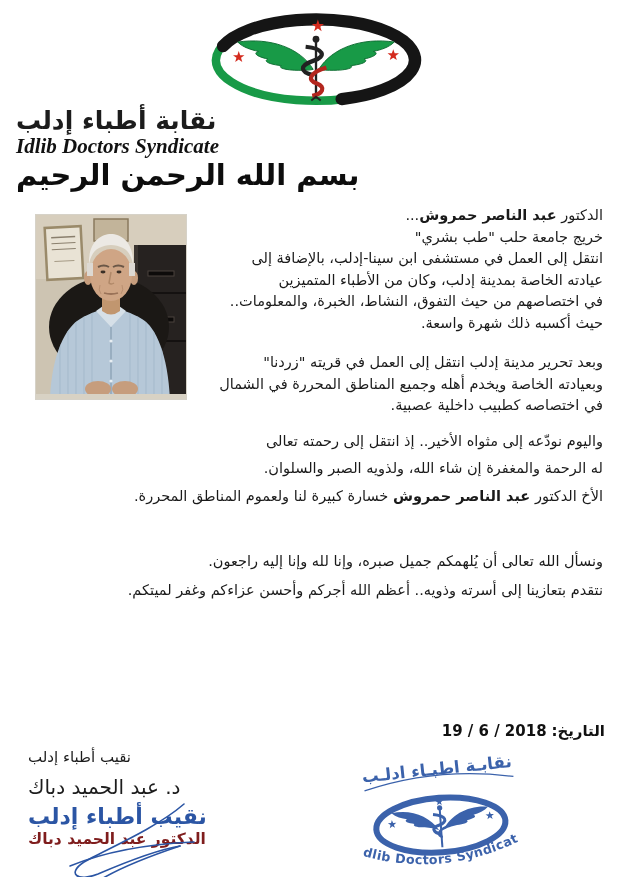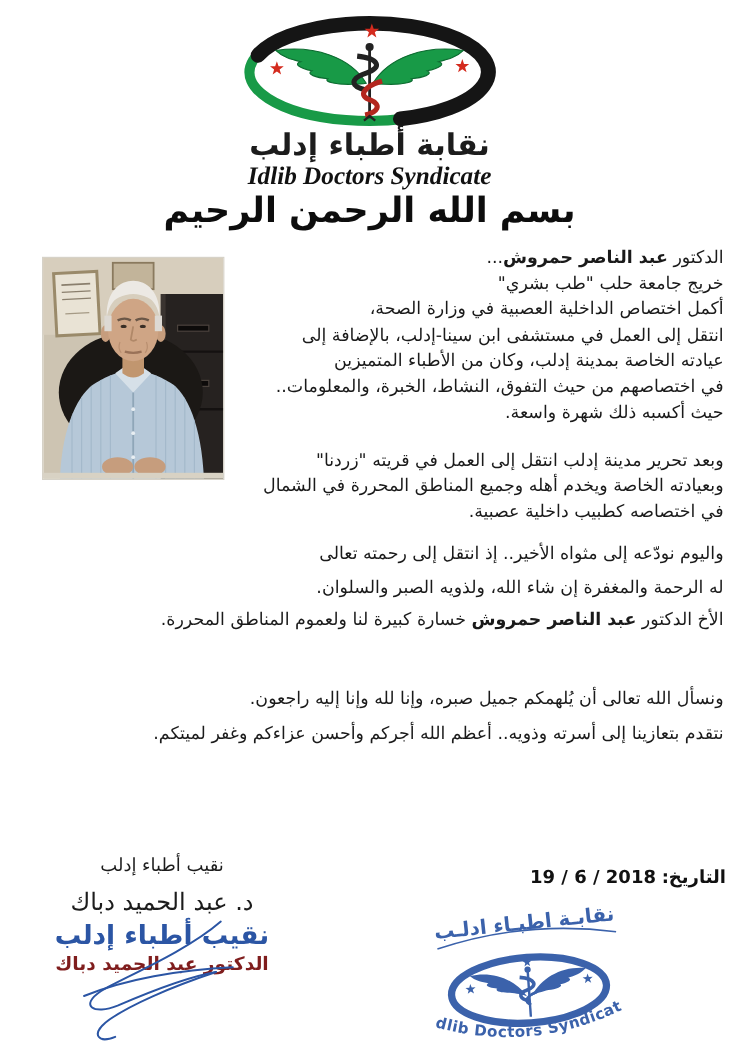--- a/index.html
+++ b/index.html
@@ -3,21 +3,21 @@
 <meta charset="utf-8">
 <style>
   html,body{margin:0;padding:0;}
   body{
     width:620px;height:877px;background:#ffffff;position:relative;overflow:hidden;
     font-family:"DejaVu Sans",sans-serif;color:#1c1c1c;
   }
   .page{position:absolute;inset:0;}
 
   
-  .header{position:absolute;top:10px;left:0;right:4px;text-align:center;}
+  .header{position:absolute;top:10px;left:0;right:4px;text-align:left;padding-left:16px;}
   .emblem{display:block;margin:0 auto;}
   .callig{direction:rtl;font-size:25px;font-weight:bold;line-height:1.05;letter-spacing:2px;margin-top:0;}
   .org-en{font-family:"Liberation Serif","DejaVu Serif",serif;font-style:italic;font-weight:bold;
           font-size:21px;line-height:1.05;margin-top:1px;color:#111;}
   .basmala{direction:rtl;font-size:29px;font-weight:bold;line-height:1.1;margin-top:3px;color:#0d0d0d;}
 
   
   .photo{position:absolute;left:35px;top:214px;width:150px;height:184px;border:1px solid #d6d2c8;}
 
   
@@ -27,21 +27,21 @@
   .p1{margin-bottom:18px;}
   .p2{margin-bottom:14px;}
   .p3{margin-bottom:6px;}
   .p4{margin-bottom:6px;}
   .p5{margin-bottom:10px;}
   .p6{margin-bottom:40px;}
   .p7{line-height:29px;}
   .bold{font-weight:bold;}
 
   
-  .footer-left{position:absolute;left:28px;top:712px;width:214px;text-align:center;direction:rtl;}
+  .footer-left{position:absolute;left:28px;top:748px;width:214px;text-align:left;direction:rtl;}
   .fl-title{font-size:15px;margin-bottom:9px;}
   .fl-name{font-size:20px;margin-bottom:5px;}
   .stamp-title{color:#2b55a4;font-size:22px;font-weight:bold;line-height:1.15;}
   .stamp-name{color:#7f1d1d;font-size:15.5px;font-weight:bold;line-height:1.2;margin-top:1px;}
   .sig-svg{position:absolute;left:6px;top:52px;pointer-events:none;}
 
   
   .date-line{position:absolute;top:722px;right:15px;direction:rtl;font-size:15px;color:#111;}
   .date-line .lbl{font-weight:bold;}
   .date-line .val{direction:ltr;unicode-bidi:embed;font-weight:bold;margin-left:4px;}
@@ -153,21 +153,20 @@
     <ellipse cx="62" cy="174" rx="13" ry="8" fill="#c69d7d"></ellipse>
     <ellipse cx="89" cy="174" rx="13" ry="8" fill="#c69d7d"></ellipse>
     <rect x="0" y="179" width="150" height="5" fill="#d8d2c4"></rect>
   </svg>
 
   <div class="content">
 
     <div class="p1">
       <div class="line"><span>الدكتور </span><span class="bold">عبد الناصر حمروش</span><span>...</span></div>
       <div class="line">خريج جامعة حلب "طب بشري"</div>
-      <div class="line">أكمل اختصاص الداخلية العصبية في وزارة الصحة،</div>
       <div class="line">انتقل إلى العمل في مستشفى ابن سينا-إدلب، بالإضافة إلى</div>
       <div class="line">عيادته الخاصة بمدينة إدلب، وكان من الأطباء المتميزين</div>
       <div class="line">في اختصاصهم من حيث التفوق، النشاط، الخبرة، والمعلومات..</div>
       <div class="line">حيث أكسبه ذلك شهرة واسعة.</div>
     </div>
 
     <div class="p2">
       <div class="line">وبعد تحرير مدينة إدلب انتقل إلى العمل في قريته "زردنا"</div>
       <div class="line">وبعيادته الخاصة ويخدم أهله وجميع المناطق المحررة في الشمال</div>
       <div class="line">في اختصاصه كطبيب داخلية عصبية.</div>

